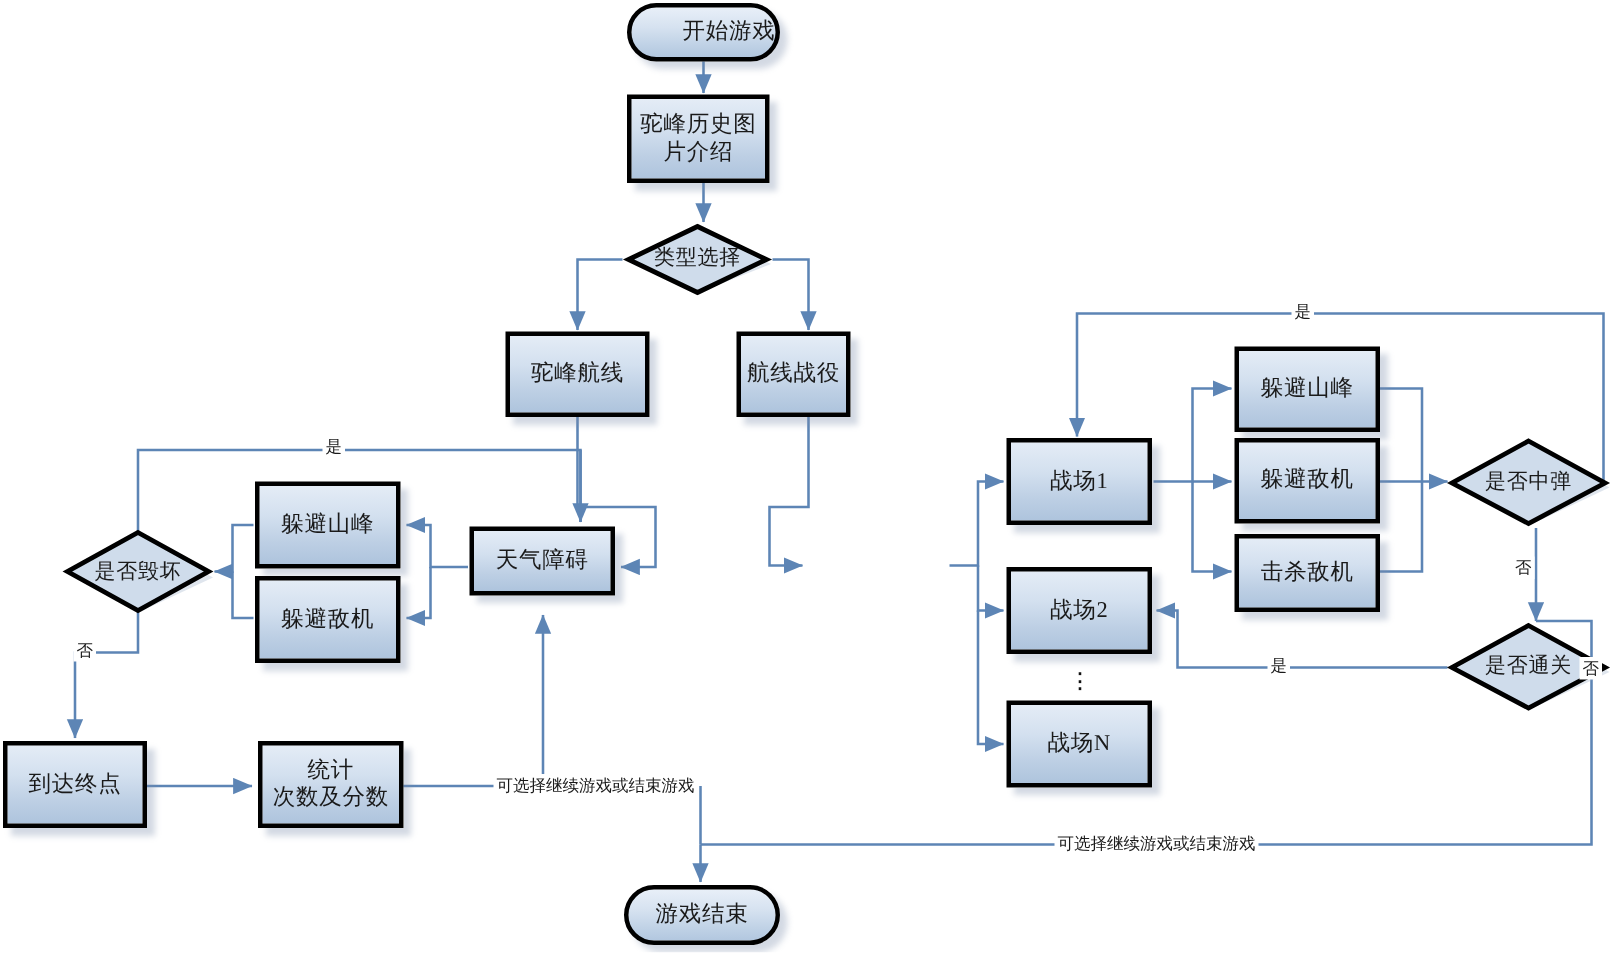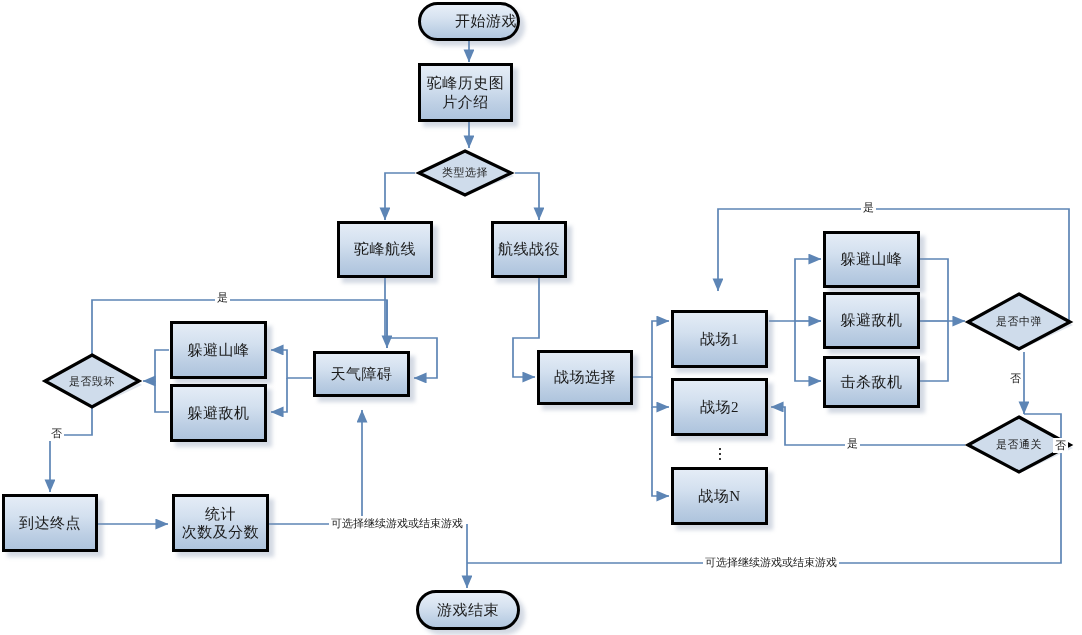--- a/index.html
+++ b/index.html
@@ -57,21 +57,21 @@
   .dec .dshape {
     position: absolute;
     left: 0; top: 0;
     width: 100%;
     height: 100%;
     z-index: 1;
   }
   .dec .dlabel {
     position: relative;
     z-index: 2;
-    font-size: 11px;
+    font-size: 14px;
   }
   .wlabel {
     position: absolute;
     font-size: 11px;
     color: #1a1a1a;
     background: #ffffff;
     padding: 0 2px;
     white-space: nowrap;
     z-index: 4;
     font-family: "Liberation Serif", "DejaVu Serif", serif;
@@ -202,25 +202,22 @@
 
   <div class="node proc" style="left:2px; top:494px; width:96px; height:58px;">
     <span>到达终点</span>
   </div>
 
   <div class="node proc" style="left:172px; top:494px; width:97px; height:58px; flex-direction:column;">
     <span>统计</span>
     <span>次数及分数</span>
   </div>
 
-  <div class="node proc" style="left:537px; top:350px; width:96px; height:55px;">
-    <span>战场选择</span>
-  </div>
-
-  <div class="node proc" style="left:671px; top:292px; width:97px; height:58px;margin-top:18px;">
+
+  <div class="node proc" style="left:671px; top:292px; width:97px; height:58px;">
     <span>战场1</span>
   </div>
 
   <div class="node proc" style="left:671px; top:378px; width:97px; height:58px;">
     <span>战场2</span>
   </div>
 
   <div class="vdots" style="left:712px; top:446px; width:16px;">
     <span>·</span>
       <span>·</span>

